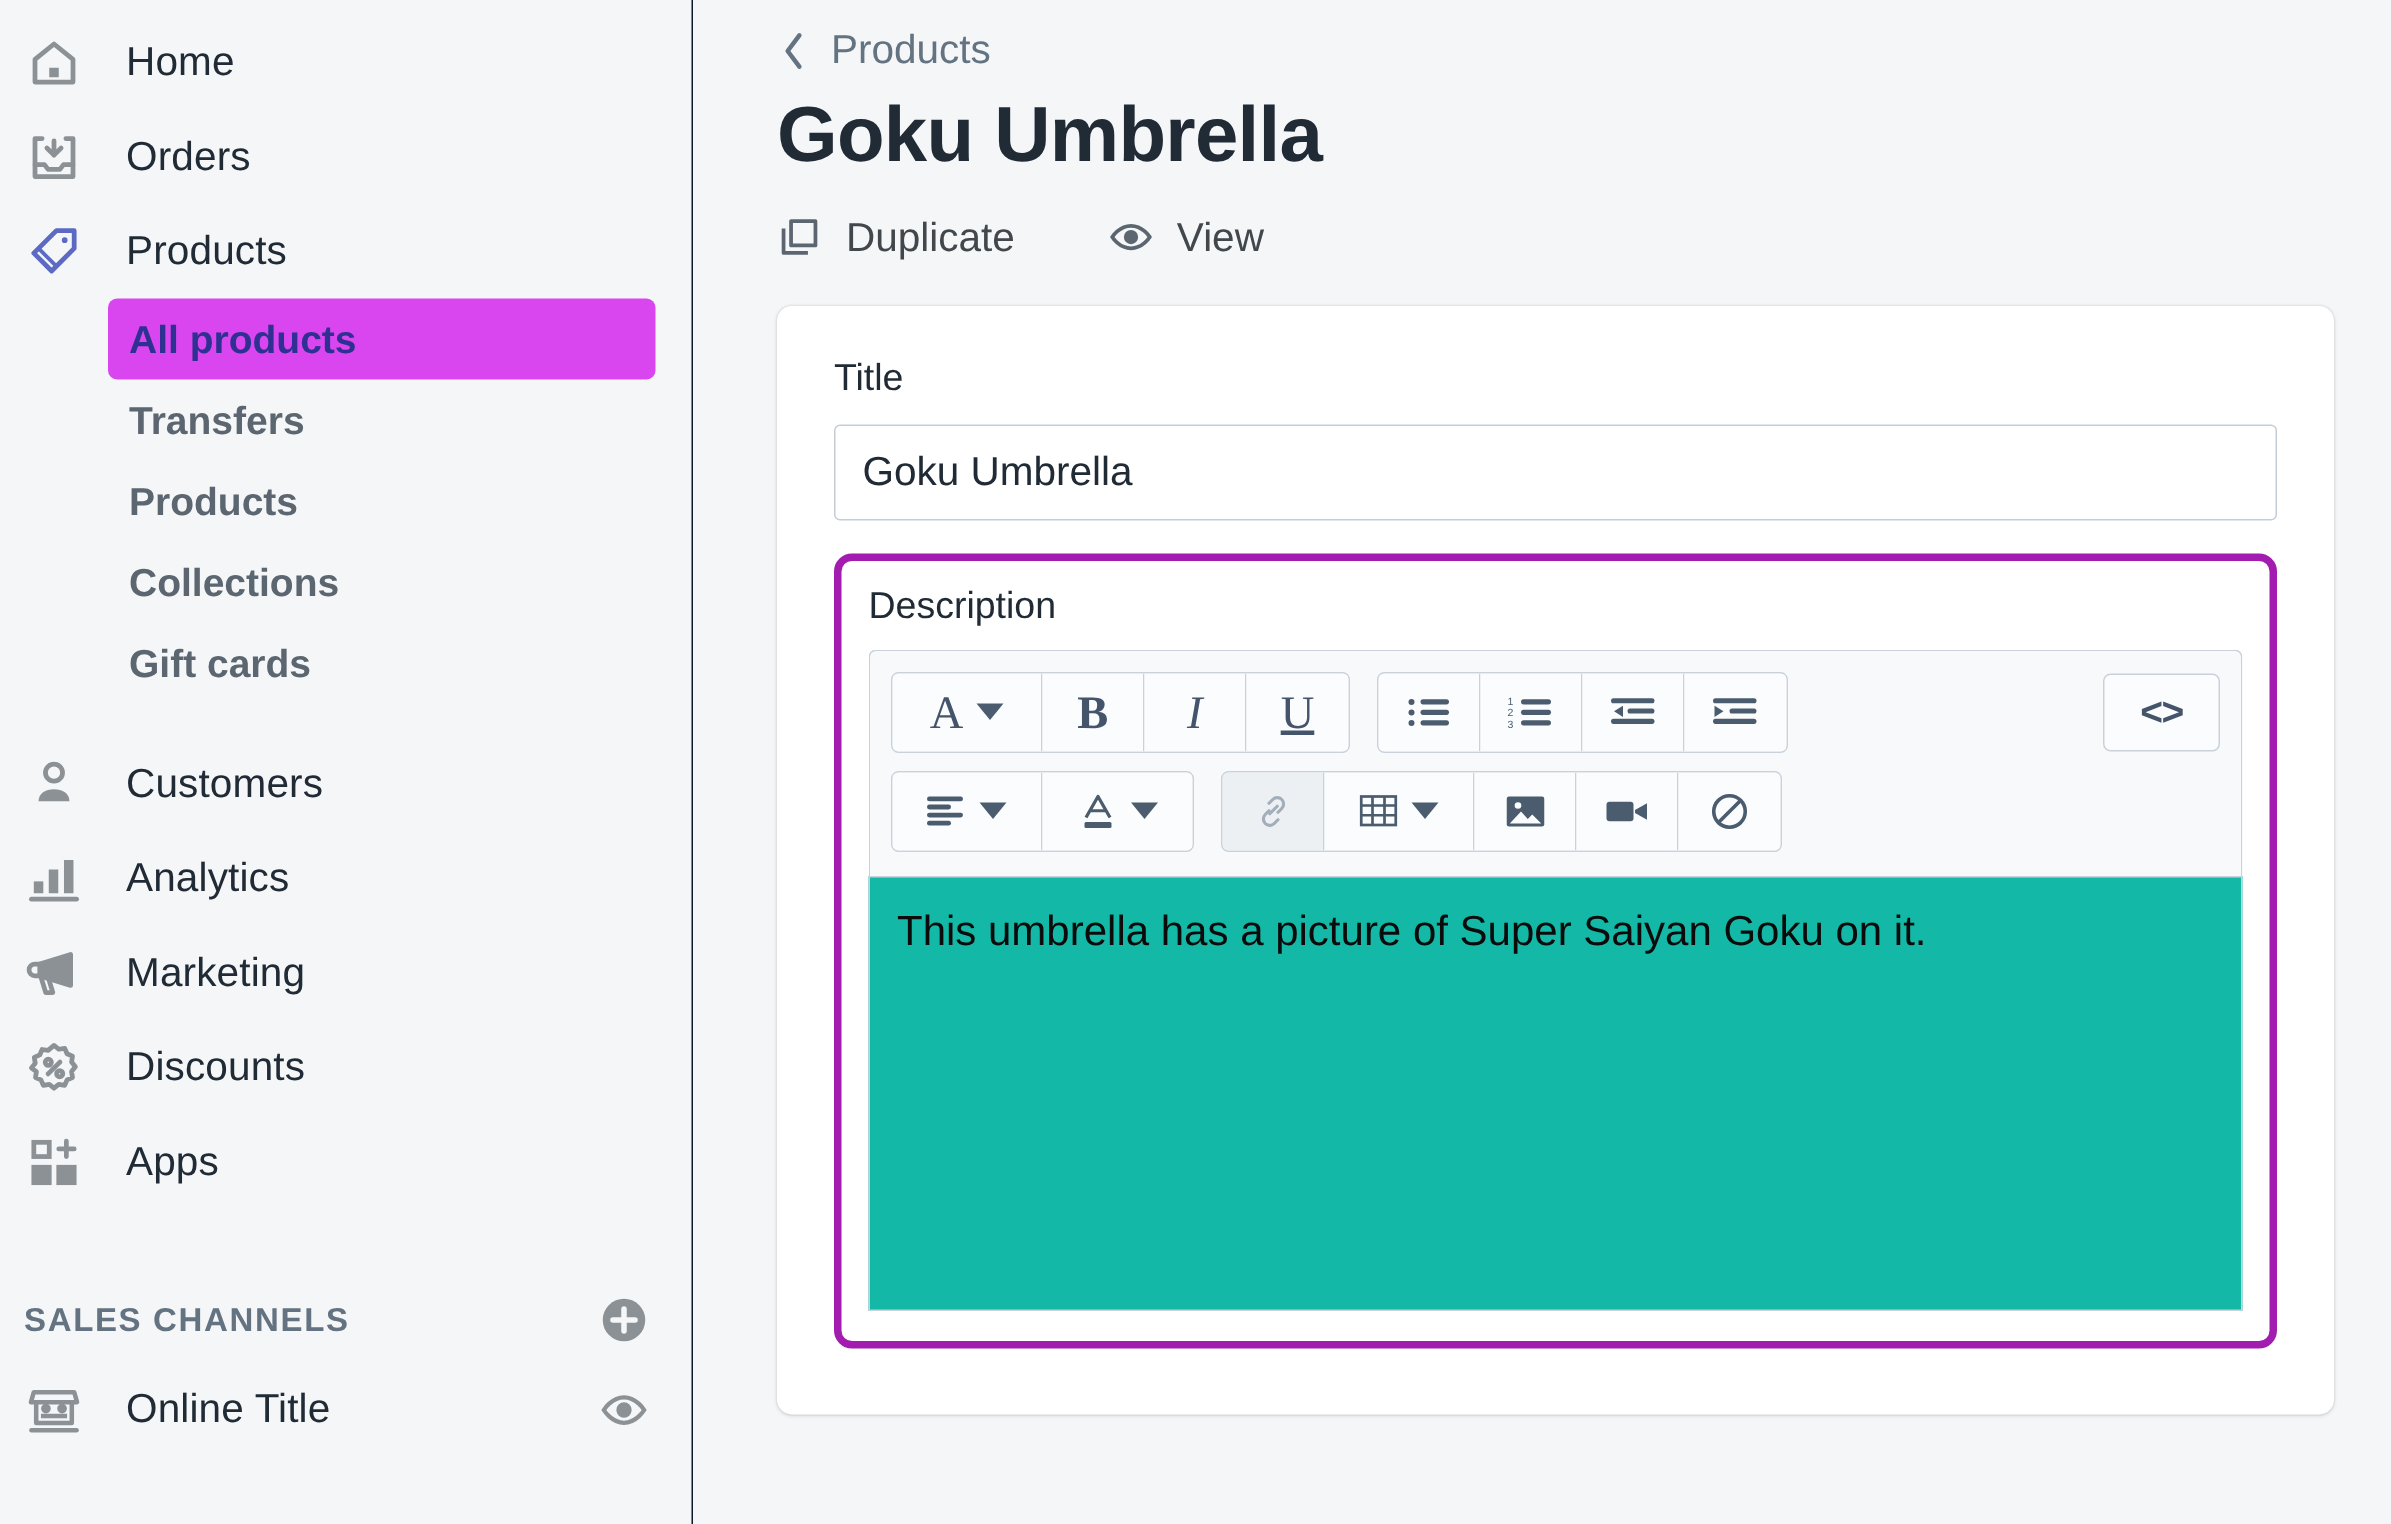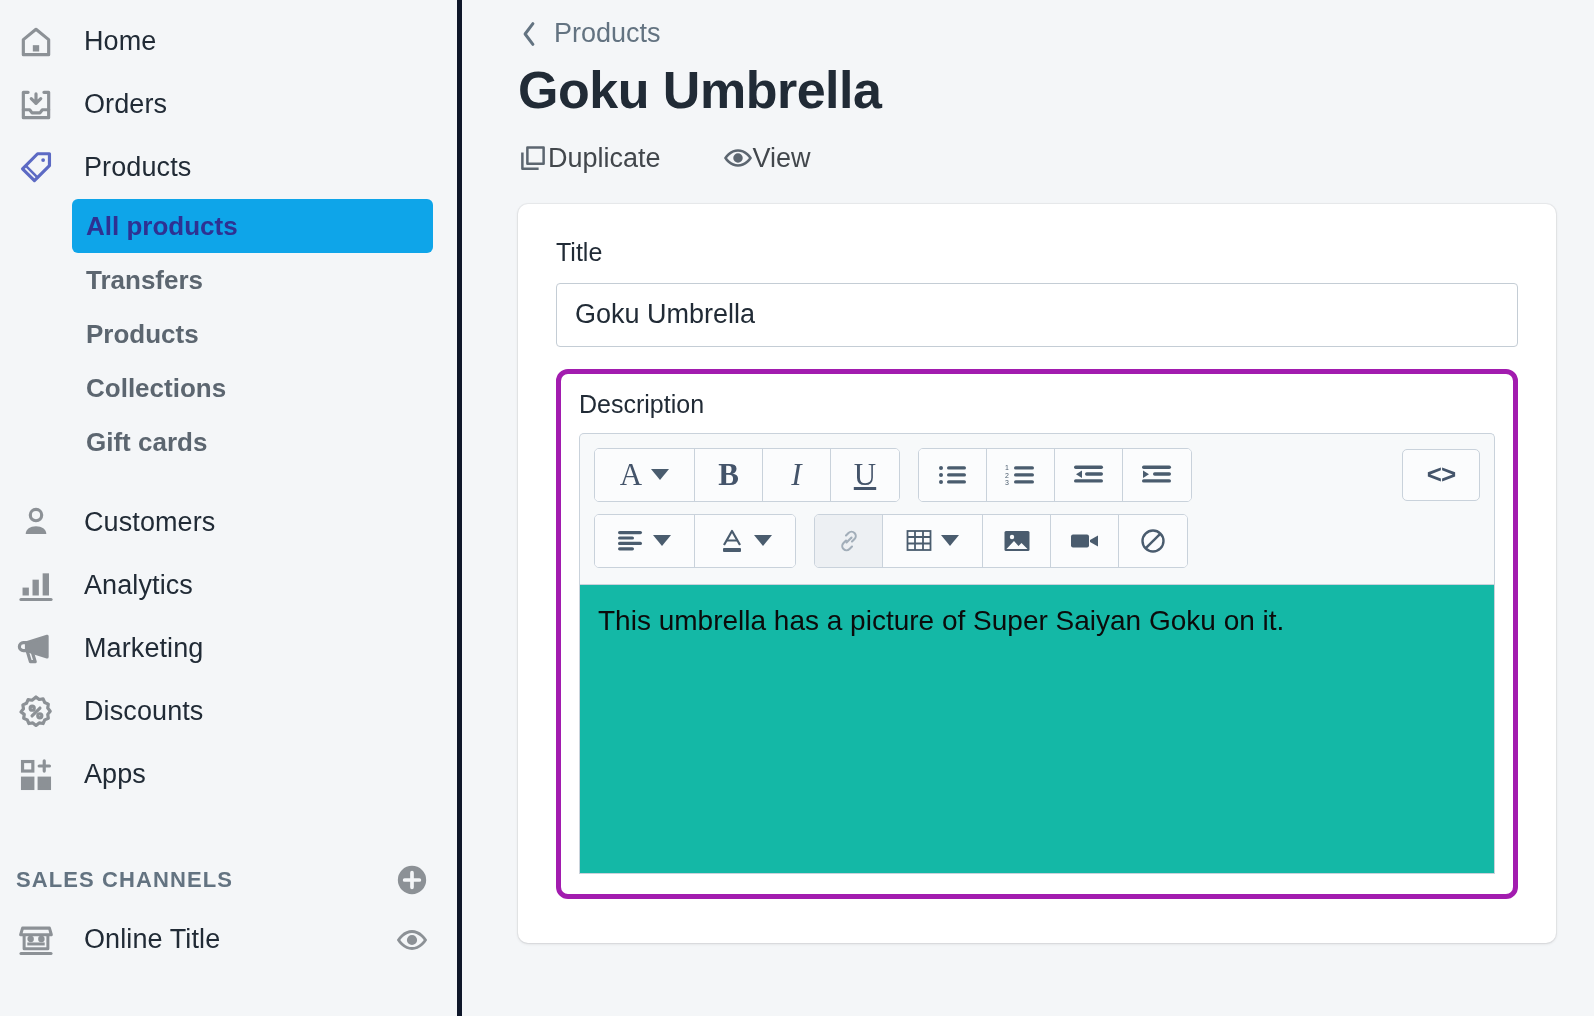--- a/index.html
+++ b/index.html
@@ -12,21 +12,21 @@
     -webkit-font-smoothing: antialiased;
   }
 
   .app { display: flex; width: 1594px; height: 1016px; }
 
   
   .sidebar {
     width: 462px;
     height: 1016px;
     background: #F4F6F8;
-    border-right: 5px solid #0f172a;
+    border-right: 1px solid #0f172a;
     padding-top: 10px;
     flex: 0 0 462px;
     position: relative;
   }
   .nav-item {
     display: flex;
     align-items: center;
     height: 63px;
     padding-left: 14px;
     cursor: pointer;
@@ -50,21 +50,21 @@
     align-items: center;
     padding-left: 14px;
     border-radius: 6px;
     cursor: pointer;
   }
   .sub-item .sub-label {
     font-size: 26px;
     color: #5C6670;
     font-weight: bold;
   }
-  .sub-item.active { background: #0ea5e9; }
+  .sub-item.active { background: #d946ef; }
   .sub-item.active .sub-label {
     color: #2E3192;
     font-weight: bold;
   }
 
   .section-head {
     display: flex;
     align-items: center;
     justify-content: space-between;
     padding: 0 28px 0 16px;
@@ -112,21 +112,21 @@
     font-size: 52px;
     font-weight: bold;
     color: #212B36;
     letter-spacing: -0.5px;
     margin: 12px 0 6px 0;
     line-height: 1.15;
   }
 
   .actions { display: flex; align-items: center; gap: 62px; margin-top: 22px; margin-bottom: 30px; }
   .action {
-    display: flex; align-items: center; 
+    display: flex; align-items: center; gap: 16px;
     cursor: pointer;
   }
   .action svg { width: 30px; height: 30px; display: block; }
   .action-label { font-size: 27px; color: #42474C; }
 
   
   .card {
     background: #FFFFFF;
     border-radius: 10px;
     box-shadow: 0 0 0 1px rgba(63,63,68,0.05), 0 1px 3px rgba(63,63,68,0.15);

